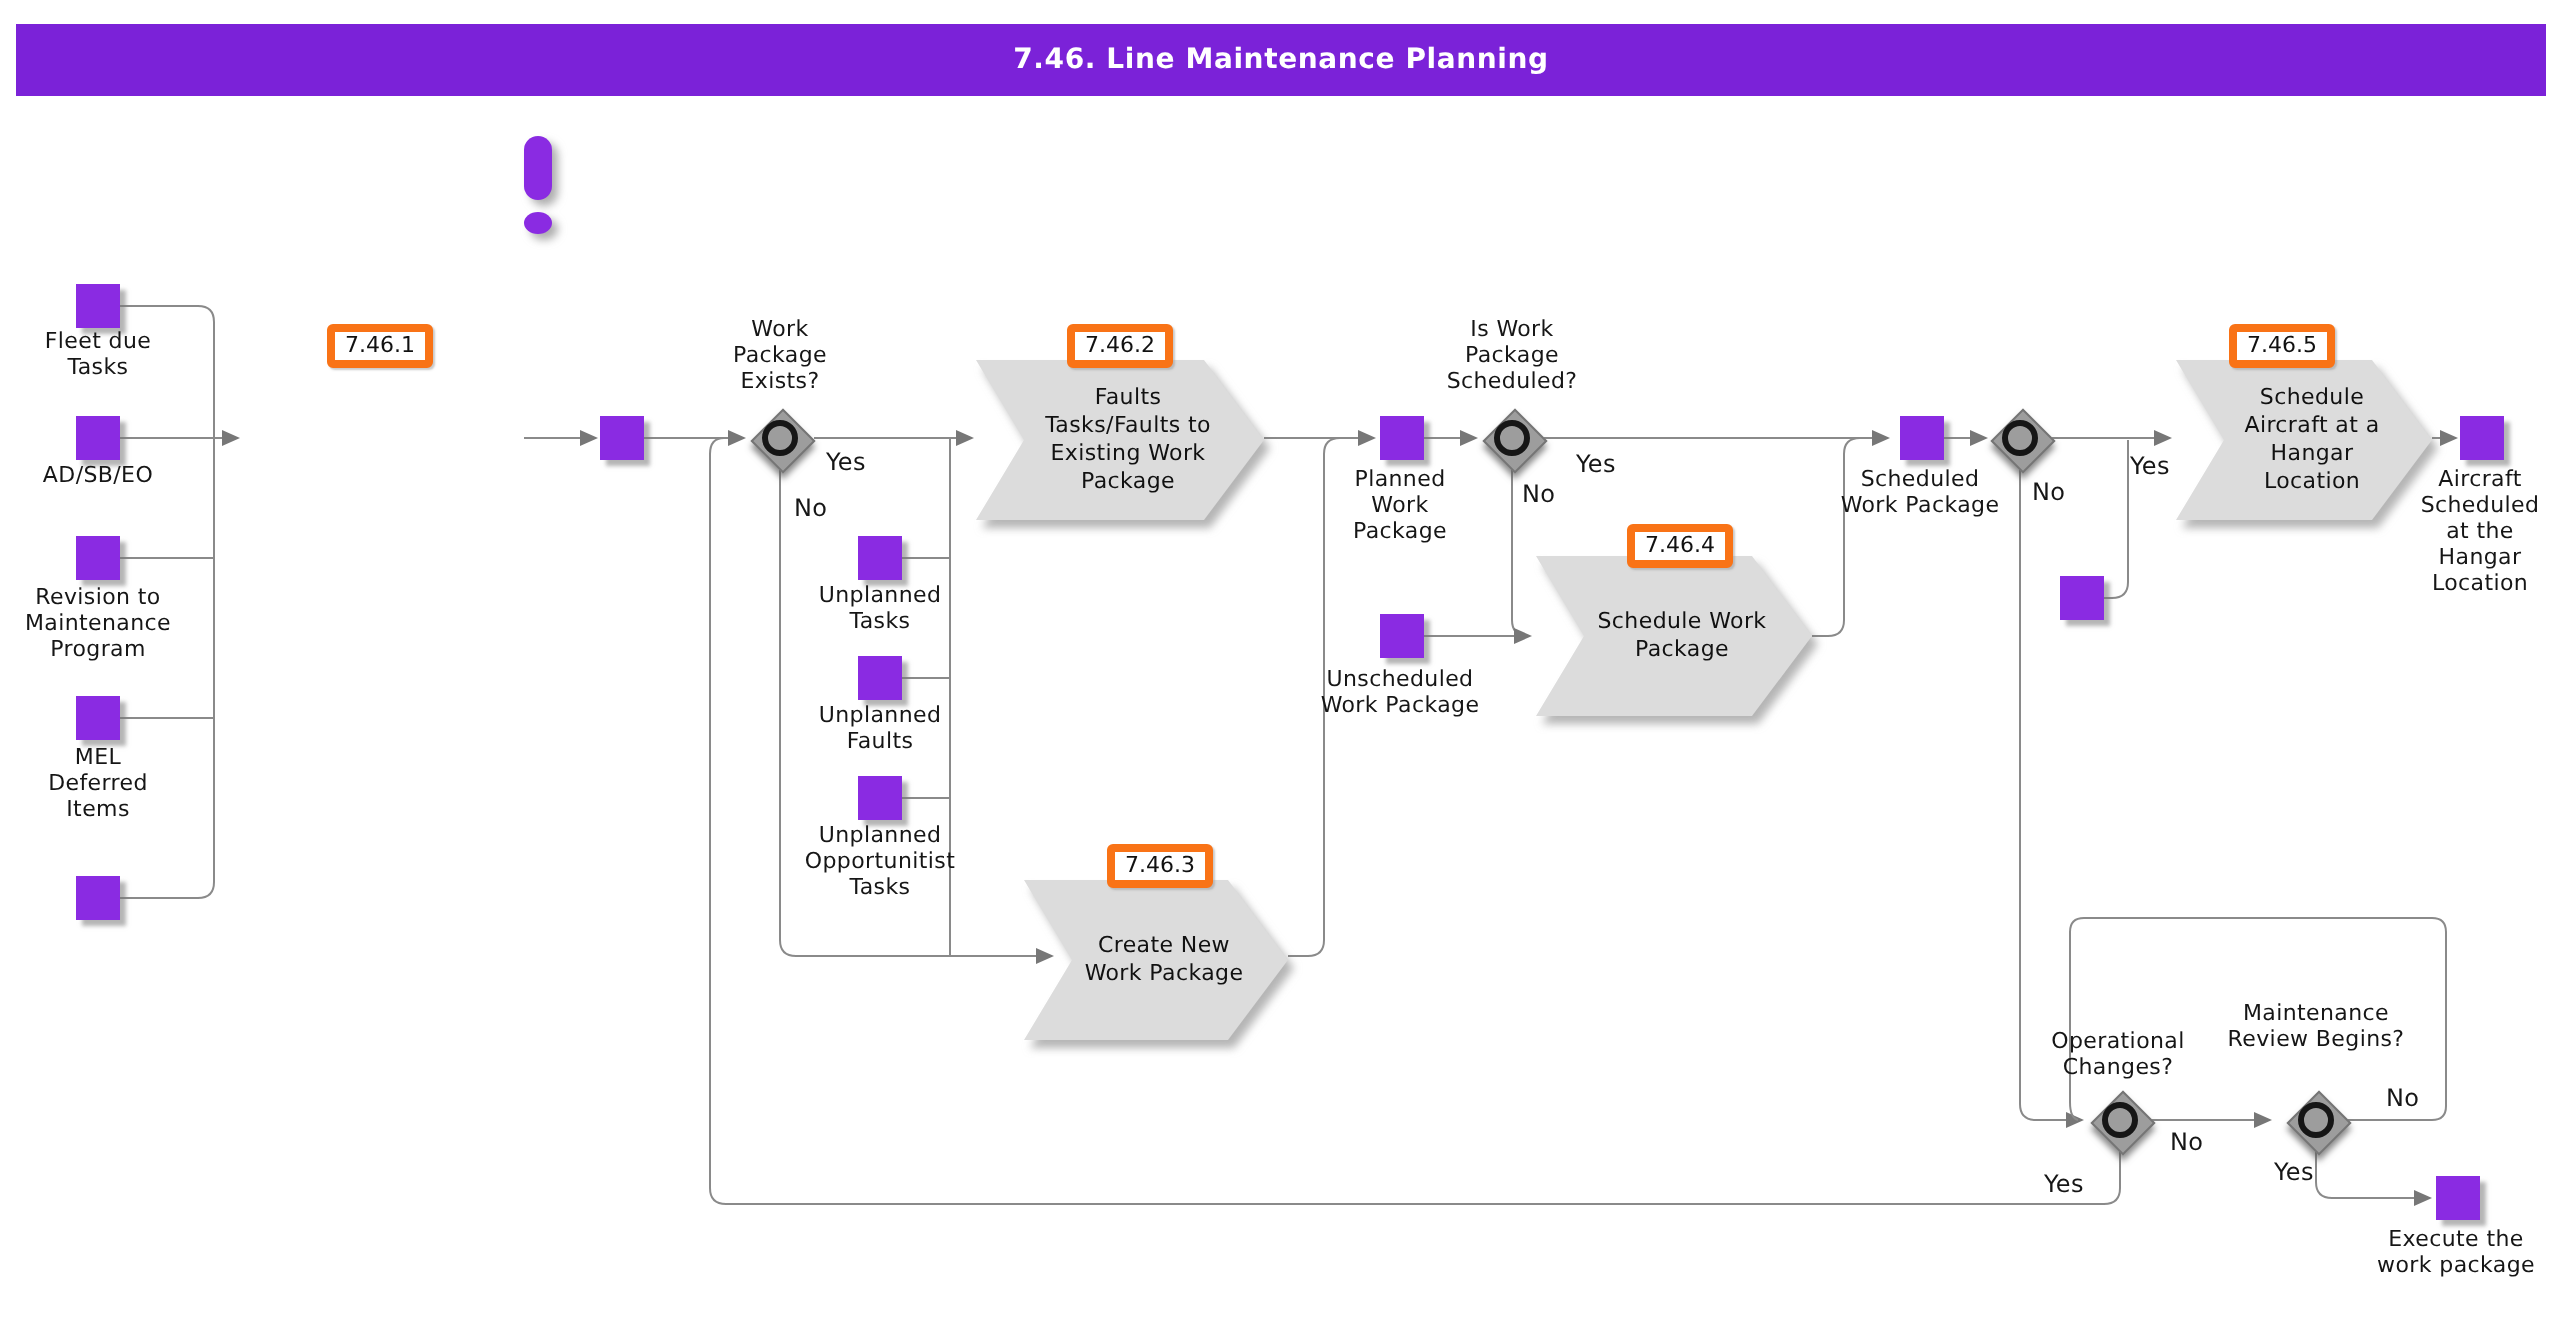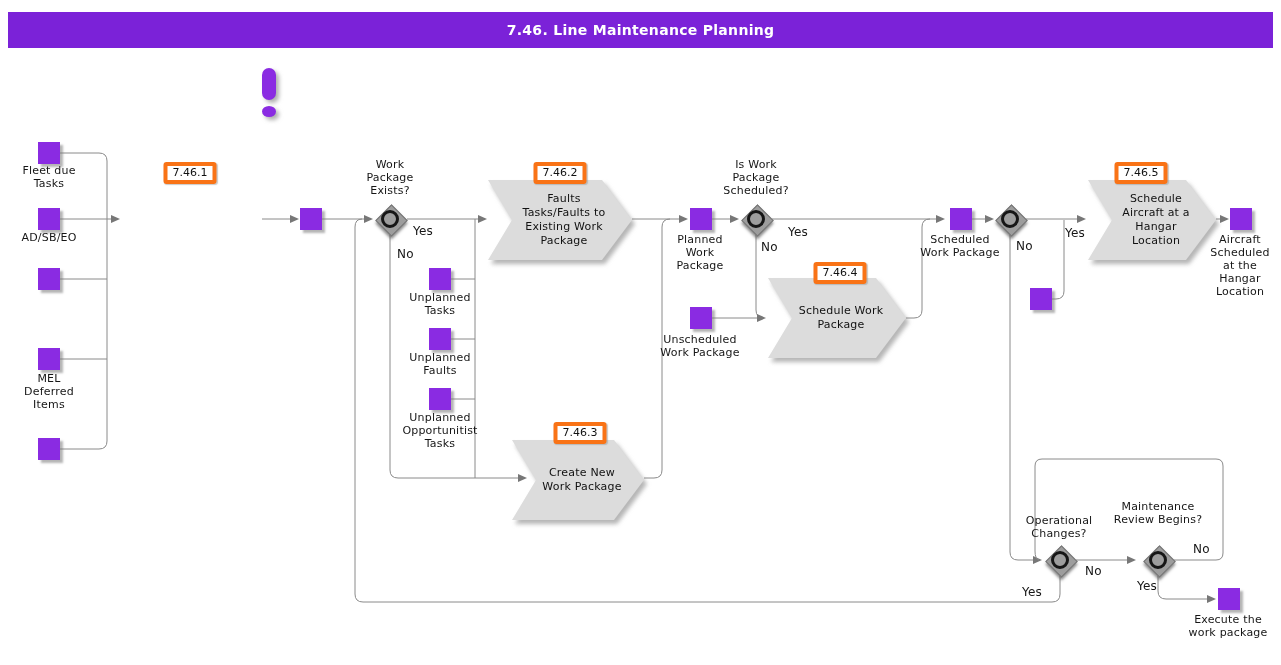--- a/index.html
+++ b/index.html
@@ -103,20 +103,21 @@
     <div class="dot"></div>
   </div>
 
   <div class="sq" style="left:38px;top:142px"></div>
   <div class="lbl" style="left:14px;top:164px;width:70px">Fleet due Tasks</div>
 
   <div class="sq" style="left:38px;top:208px"></div>
   <div class="lbl" style="left:14px;top:231px;width:70px">AD/SB/EO</div>
 
   <div class="sq" style="left:38px;top:268px"></div>
+  <div class="lbl" style="left:4px;top:292px;width:90px">Revision to Maintenance Program</div>
 
   <div class="sq" style="left:38px;top:348px"></div>
   <div class="lbl" style="left:14px;top:372px;width:70px">MEL Deferred Items</div>
 
   <div class="sq" style="left:38px;top:438px"></div>
 
   <div class="badge" style="left:190px;top:162px">7.46.1</div>
 
   <div class="sq" style="left:300px;top:208px"></div>
 

